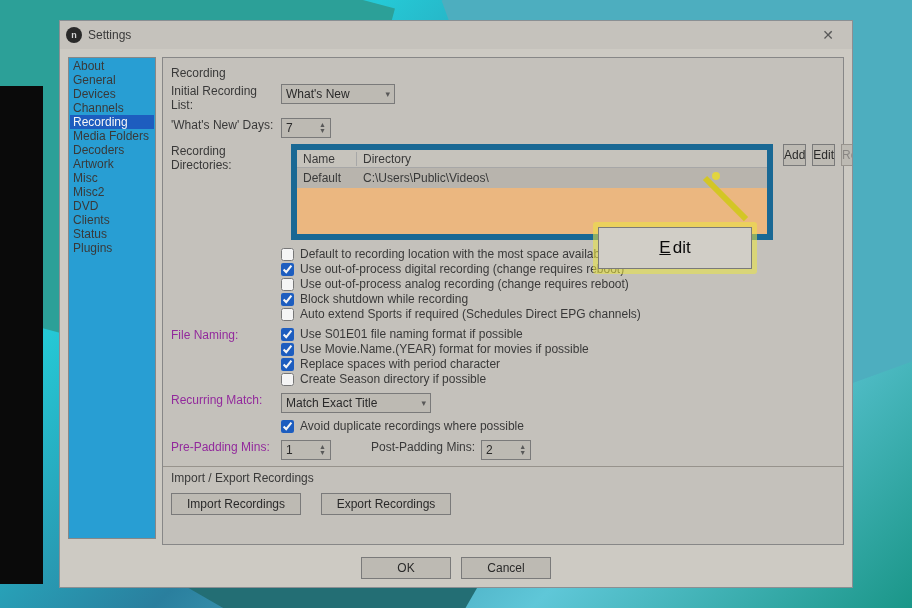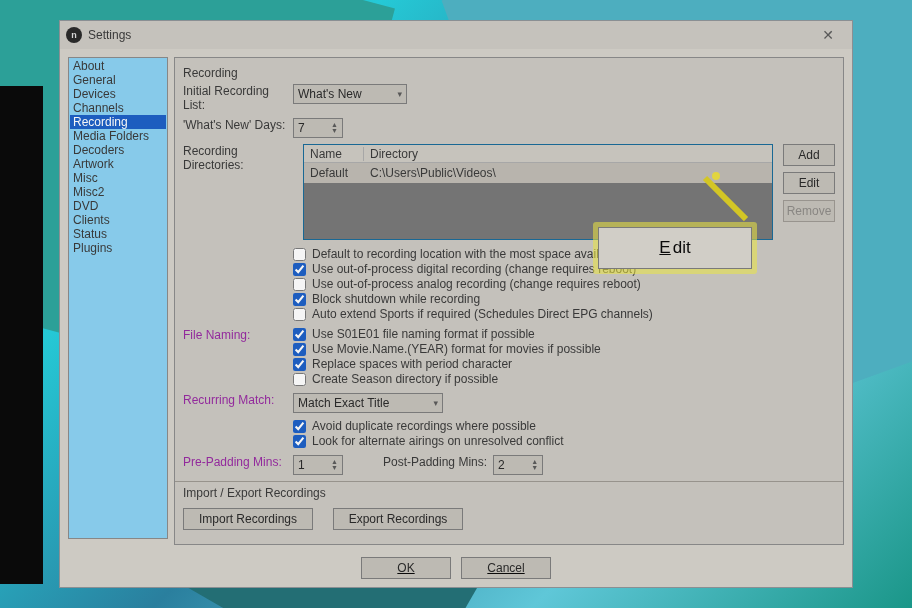--- a/index.html
+++ b/index.html
@@ -25,60 +25,60 @@
     display:flex; flex-direction:column;
   }
   .titlebar { height:28px; background:#ccc8c0; display:flex; align-items:center; padding:0 6px; }
   .titlebar .icon { width:16px;height:16px;border-radius:50%;background:#222;display:flex;align-items:center;justify-content:center;color:#ddd;font-size:9px;font-weight:bold;margin-right:6px;}
   .titlebar .title { flex:1; color:#333; font-size:12px; }
   .titlebar .close { width:36px; text-align:center; font-size:14px; color:#555; cursor:default; }
 
   .body { flex:1; display:flex; flex-direction:column; }
   .split { flex:1; display:flex; padding:8px; gap:6px; overflow:hidden; min-height:0; }
   .nav {
-    width:100px; height:482px; background:#7dd3fc; border:1px solid #888; padding:1px;
+    width:88px; height:482px; background:#0ea5e9; border:1px solid #888; padding:1px;
   }
   .nav-item { padding:0 3px; color:#333; font-size:12px; line-height:14px; cursor:default; white-space:nowrap;}
   .nav-item.sel { background:#0a5bd8; color:#fff; }
 
   .main { flex:1; border:1px solid #888; background:#cbc7bf; padding:6px 8px; overflow:visible; display:block; min-width:0; }
   .group-title { font-size:12px; color:#333; margin:2px 0 4px 0; }
 
   .row { display:flex; align-items:flex-start; margin-bottom:6px; }
   .lbl { width:110px; font-size:12px; color:#333; }
   .lbl-short { width:110px; font-size:12px; color:#a21caf; }
   .combo, .spin { height:20px; background:#c3bfb6; border:1px solid #7a7a7a; display:flex; align-items:center; font-size:12px; color:#222; }
   .combo { width:114px; padding:0 4px; justify-content:space-between;}
   .combo.big { width:150px; }
   .combo .arrow { font-size:9px; color:#555; }
   .spin { width:50px; padding:0 4px; justify-content:space-between;}
   .spin .arrows { display:flex;flex-direction:column;line-height:6px;font-size:7px;color:#555;}
 
   .rec-dir { display:flex; gap:10px; }
-  .rec-dir-table { flex:1; height:96px; background:#737373; border:1px solid #0369a1; }
+  .rec-dir-table { flex:1; height:96px; background:#fdba74; border:6px solid #0369a1; }
   .rec-dir-table .hdrs { display:flex; background:#cdc9c0; border-bottom:1px solid #aaa; height:18px; align-items:center;}
   .rec-dir-table .hdrs span { padding:0 6px; font-size:12px; color:#333; }
   .rec-dir-table .hdrs span:first-child { width:60px; border-right:1px solid #aaa;}
   .rec-dir-table .trow { display:flex; background:#bdb9b0; height:20px; align-items:center;}
   .rec-dir-table .trow span { padding:0 6px; font-size:12px; color:#333; }
   .rec-dir-table .trow span:first-child { width:60px;}
-  .sidebtns { display:flex; flex-direction:column; gap:6px; width:52px;}
+  .sidebtns { display:flex; flex-direction:row; gap:6px; width:52px;}
   .btn { height:22px; background:#c3bfb6; border:1px solid #7a7a7a; display:flex;align-items:center;justify-content:center;font-size:12px;color:#222;cursor:default;}
   .btn.disabled { color:#8a8782; border-color:#9b968e;}
   .btn.wide { width:90px; }
   .btn.xwide { width:130px; }
 
   .chk { display:flex; align-items:center; gap:6px; margin:1px 0 1px 110px; font-size:12px; color:#333;}
   .chk input { width:13px;height:13px; accent-color:#0a5bd8; margin:0;}
 
   .sec-gap { height:6px; }
 
   .footer-sep { border-top:1px solid #9a958c; margin:4px -8px 4px -8px;}
   .footer-inner { display:flex; gap:20px; padding-top:4px;}
-  .bottom-btns { display:flex; gap:10px; justify-content:center; padding:4px 0 8px 0; text-decoration:underline;}
+  .bottom-btns { display:flex; gap:10px; justify-content:center; padding:4px 0 8px 0; }
 
   .teal-line {
     position:absolute; left:705px; top:175px; width:58px; height:6px; background:#dfce00; transform-origin:left center; transform:rotate(45deg);
   }
   .teal-dot { position:absolute; left:712px; top:172px; width:8px;height:8px;border-radius:50%; background:#eede20; }
   .callout-frame { position:absolute; left:593px; top:222px; width:164px; height:52px; background:rgba(247,240,30,0.55); border-radius:3px; padding:5px; }
   .callout-frame .inner { width:100%; height:100%; background:#d9d5cc; border:1px solid #7a7a7a; display:flex;align-items:center;justify-content:center; font-size:17px; gap:2px;}
   .callout-frame .inner .u { text-decoration:underline;}
 </style>
 </head>
@@ -212,24 +212,20 @@
           <div class="combo big">
             <span>Match Exact Title</span>
             <span class="arrow">▾</span>
           </div>
         </div>
         <div id="rec-match-checks">
             <label class="chk">
               <input type="checkbox" checked="" style="">
               <span>Avoid duplicate recordings where possible</span>
             </label>
-            <label class="chk">
-              <input type="checkbox" checked="" style="">
-              <span>Look for alternate airings on unresolved conflict</span>
-            </label>
           </div>
 
         <div class="sec-gap"></div>
         <div class="row">
           <div class="lbl-short">Pre-Padding Mins:</div>
           <div class="spin">
             <span>1</span>
             <span class="arrows">
                 <span>▲</span>
                 <span>▼</span>

